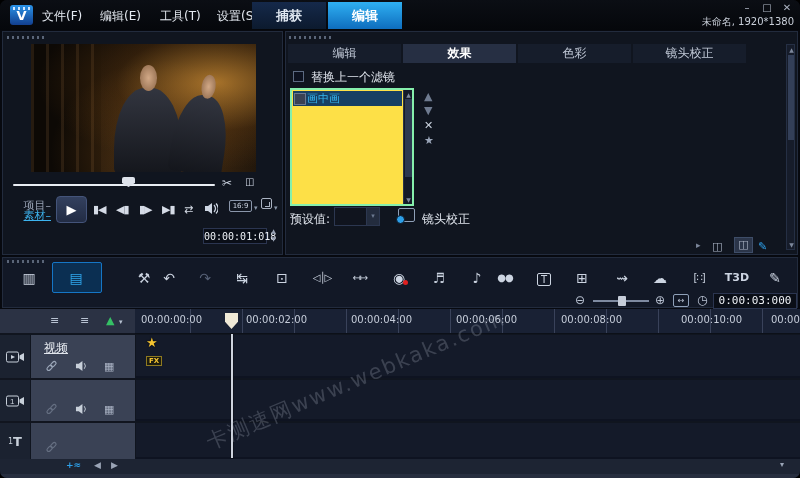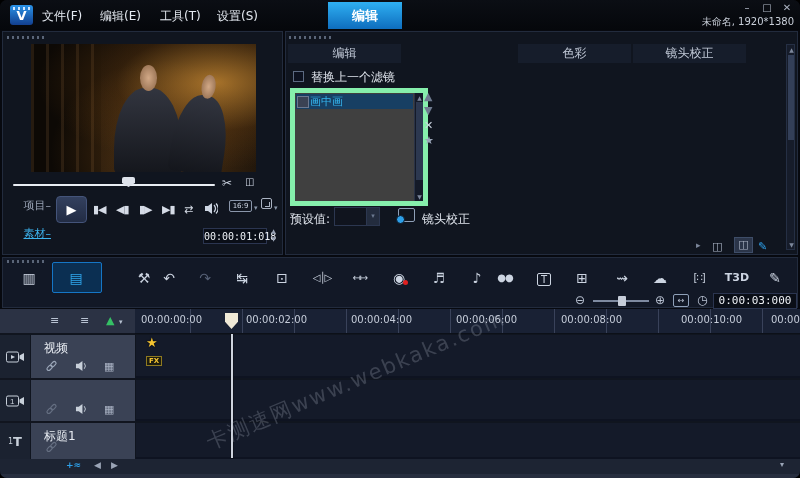--- a/index.html
+++ b/index.html
@@ -42,41 +42,41 @@
   .fig::before { content:""; position:absolute; top:-26%; left:38%; width:26%; height:30%;
                  background:radial-gradient(#d2a987,#8a6547); border-radius:50%; }
   .f1 { left:37%; top:34%; width:30%; height:68%; }
   .f2 { left:63%; top:40%; width:24%; height:62%; transform:rotate(9deg); }
   #scrub-line { left:10px; top:152px; width:202px; height:2px; background:#e9edf3; border-radius:1px; }
   #scrub-thumb { left:119px; top:145px; width:13px; height:10px; background:#dde2ea; border-radius:2px;
                  clip-path:polygon(0 0,100% 0,100% 60%,50% 100%,0 60%); }
   .pv-ic { position:absolute; font-size:12px; color:#cdd5e2; }
   #mode-project,#mode-clip { position:absolute; left:6px; width:42px; text-align:right; font-size:11px; }
   #mode-project { top:166px; color:#9aa4b6; }
-  #mode-clip { top:194px; color:#3db4ef;text-decoration:underline; }
+  #mode-clip { top:176px; color:#3db4ef;text-decoration:underline; }
   #play-btn { left:53px; top:164px; width:31px; height:27px; background:linear-gradient(#33405e,#222c44);
               border:1px solid #44547a; border-radius:4px; text-align:center; line-height:26px; font-size:13px; color:#fff; }
   .transport { top:171px; font-size:11px; letter-spacing:-1px; color:#d5dbe6; }
   #aspect-badge { left:226px; top:168px; width:23px; height:12px; border:1px solid #8a96aa; border-radius:2px;
                   font-size:7px; text-align:center; line-height:10px; color:#cdd5e2; }
   .mini-caret { position:absolute; font-size:7px; color:#8a96aa; }
   #enlarge-icon { left:258px; top:166px; width:11px; height:11px; border:1px solid #aab3c2; border-radius:2px; }
   #enlarge-icon::after { content:""; position:absolute; right:1px; bottom:1px; width:4px; height:4px; border-right:1px solid #aab3c2; border-bottom:1px solid #aab3c2; }
   #pv-timecode { left:200px; top:196px; width:64px; height:16px; background:#0a0e17; border:1px solid #2b3550;
                  font-family:"DejaVu Sans Mono","Liberation Mono",monospace; font-size:10px; color:#eef1f6;
                  text-align:center; line-height:15px; letter-spacing:0; }
   #pv-spinner { left:266px; top:195px; width:9px; height:18px; font-size:6px; color:#9aa4b6; line-height:8px; text-align:center; }
 
   
   .fx-tab { position:absolute; top:12px; height:19px; width:113px; background:#161d2b; color:#c2cad8;
             font-size:12px; text-align:center; line-height:19px; }
   .fx-tab.active { background:#262f43; color:#fff; font-weight:bold; }
   #fx-check { left:7px; top:39px; width:11px; height:11px; border:1px solid #5c6a82; background:#0d1220; }
   #fx-check-label { left:25px; top:37px; font-size:12px; }
-  #filter-list { left:4px; top:56px; width:138px; height:118px; background:#404040; border:5px solid #86efac; }
+  #filter-list { left:4px; top:56px; width:124px; height:118px; background:#fde047; border:2px solid #86efac; }
   #filter-row { position:absolute; left:1px; top:1px; right:10px; height:15px; background:#173f63; color:#35b6ef;
                 font-size:11px; line-height:15px; padding-left:14px; }
   #filter-row::before { content:""; position:absolute; left:1px; top:2px; width:10px; height:10px;
                 background:#3a4254; border:1px solid #6b7890; }
   .list-sb { position:absolute; right:0; top:0; width:9px; height:100%; background:#141a28; border-left:1px solid #2a3346; }
   .list-sb .thumb { position:absolute; left:1px; top:9px; width:7px; height:78px; background:#2c3850; }
   .sb-arrow { position:absolute; left:0; width:9px; text-align:center; font-size:6px; color:#7d889c; }
   .side-btn { position:absolute; left:138px; font-size:11px; color:#9aa5b8; }
   #preset-label { left:4px; top:179px; font-size:12px; }
   #preset-select { left:48px; top:175px; width:46px; height:19px; background:#10141e; border:1px solid #2c3750; }
@@ -118,21 +118,21 @@
   #ruler { left:135px; top:0; width:665px; height:25px; background:#192134; border-bottom:1px solid #0c1018;
            overflow:hidden;
            background-image:repeating-linear-gradient(90deg,transparent 0 51px,#39425a 51px 52px); background-position:4px 0; }
   .rl { position:absolute; top:5px; font-size:10px; color:#c6cdda; white-space:nowrap; }
   #playhead-flag { left:225px; top:4px; width:13px; height:16px; background:#efe9d7;
            clip-path:polygon(0 0,100% 0,100% 55%,50% 100%,0 55%); }
   #playhead-line { left:231px; top:25px; width:2px; height:124px; background:#cfd4de; box-shadow:0 0 0 1px rgba(10,14,22,.6); }
   .trk-row { position:absolute; left:0; width:135px; }
   .trk-icon-cell { position:absolute; left:0; top:0; width:30px; height:100%; background:#1b2230;
                    display:flex; align-items:center; justify-content:center; }
-  .trk-label-cell { position:absolute; left:31px; top:0; width:104px; height:100%; background:#3a4255; padding:5px 17px 0 13px; }
+  .trk-label-cell { position:absolute; left:31px; top:0; width:104px; height:100%; background:#3a4255; padding:5px 17px 0 13px;text-decoration:underline; }
   .trk-name { font-size:12px; color:#e9edf3; }
   .trk-ctrls { position:absolute; left:13px; bottom:5px; width:86px; display:flex; gap:16px; align-items:center; }
   .trk-ctrls .dim { opacity:.45; }
   .lane { position:absolute; left:136px; width:664px; background:#141a29; border-bottom:2px solid #0e1321; }
   #row1 { top:26px; height:43px; } #row2 { top:71px; height:41px; } #row3 { top:114px; height:36px; }
   .row-sep { position:absolute; left:0; width:135px; height:2px; background:#11151f; }
   #clip { left:139px; top:27px; width:162px; height:41px; background:#2d8b71; border:2px solid #eda43b; border-radius:2px; overflow:hidden; }
   #clip::before, #clip::after { content:""; position:absolute; top:0; bottom:0; width:5px;
         background-image:repeating-linear-gradient(0deg,#fff 0 2px,#eda43b 2px 6px); }
   #clip::before { left:0; } #clip::after { right:0; }
@@ -152,20 +152,21 @@
 <body>
 
 <div id="app">
 
   <div id="menubar">
     <div id="logo">V</div>
     <span class="menu-item" style="left:42px">文件(F)</span>
     <span class="menu-item" style="left:100px">编辑(E)</span>
     <span class="menu-item" style="left:160px">工具(T)</span>
     <span class="menu-item" style="left:217px">设置(S)</span>
+    <div class="mode-tab" style="left:252px">捕获</div>
     <div class="mode-tab active" style="left:328px">编辑</div>
     <span class="winbtn" style="left:740px">–</span>
     <span class="winbtn" style="left:760px">□</span>
     <span class="winbtn" style="left:780px">✕</span>
     <span id="proj-title">未命名, 1920*1380</span>
   </div>
 
   <div id="preview-panel" class="panel">
     <div class="grip abs" style="left:4px;top:4px;width:38px"></div>
     <div id="photo-frame" class="abs">
@@ -196,20 +197,21 @@
     <span class="mini-caret" style="left:251px;top:172px">▾</span>
     <div id="enlarge-icon" class="abs"></div>
     <span class="mini-caret" style="left:271px;top:172px">▾</span>
     <div id="pv-timecode" class="abs">00:00:01:018</div>
     <div id="pv-spinner" class="abs">▲<br>▼</div>
   </div>
 
   <div id="effects-panel" class="panel">
     <div class="grip abs" style="left:3px;top:4px;width:44px"></div>
     <div class="fx-tab" style="left:2px">编辑</div>
+    <div class="fx-tab active" style="left:117px">效果</div>
     <div class="fx-tab" style="left:232px">色彩</div>
     <div class="fx-tab" style="left:347px">镜头校正</div>
     <div id="fx-check" class="abs"></div>
     <span id="fx-check-label" class="abs">替换上一个滤镜</span>
     <div id="filter-list" class="abs">
       <div id="filter-row">画中画</div>
       <div class="list-sb">
         <span class="sb-arrow" style="top:1px">▲</span>
         <div class="thumb"></div>
         <span class="sb-arrow" style="bottom:1px">▼</span>
@@ -348,21 +350,20 @@
         </div>
       </div>
     </div>
     <div class="row-sep" style="top:112px"></div>
     <div class="trk-row" style="top:114px;height:36px">
       <div class="trk-icon-cell">
         <span style="font-size:8px;color:#c8d0da">1</span>
           <span style="font-size:13px;font-weight:bold;color:#c8d0da">T</span>
       </div>
       <div class="trk-label-cell">
-        <div class="trk-name">标题1</div>
         <div class="trk-ctrls">
           <span class="dim">
               <svg width="15" height="14" viewBox="0 0 16 16">
                 <g transform="rotate(-45 8 8)" fill="none" stroke="#9aa6b8" stroke-width="1.3">
                   <rect x="1.5" y="6" width="7" height="4" rx="2"></rect>
                   <rect x="7.5" y="6" width="7" height="4" rx="2"></rect>
                 </g>
               </svg>
             </span>
         </div>

